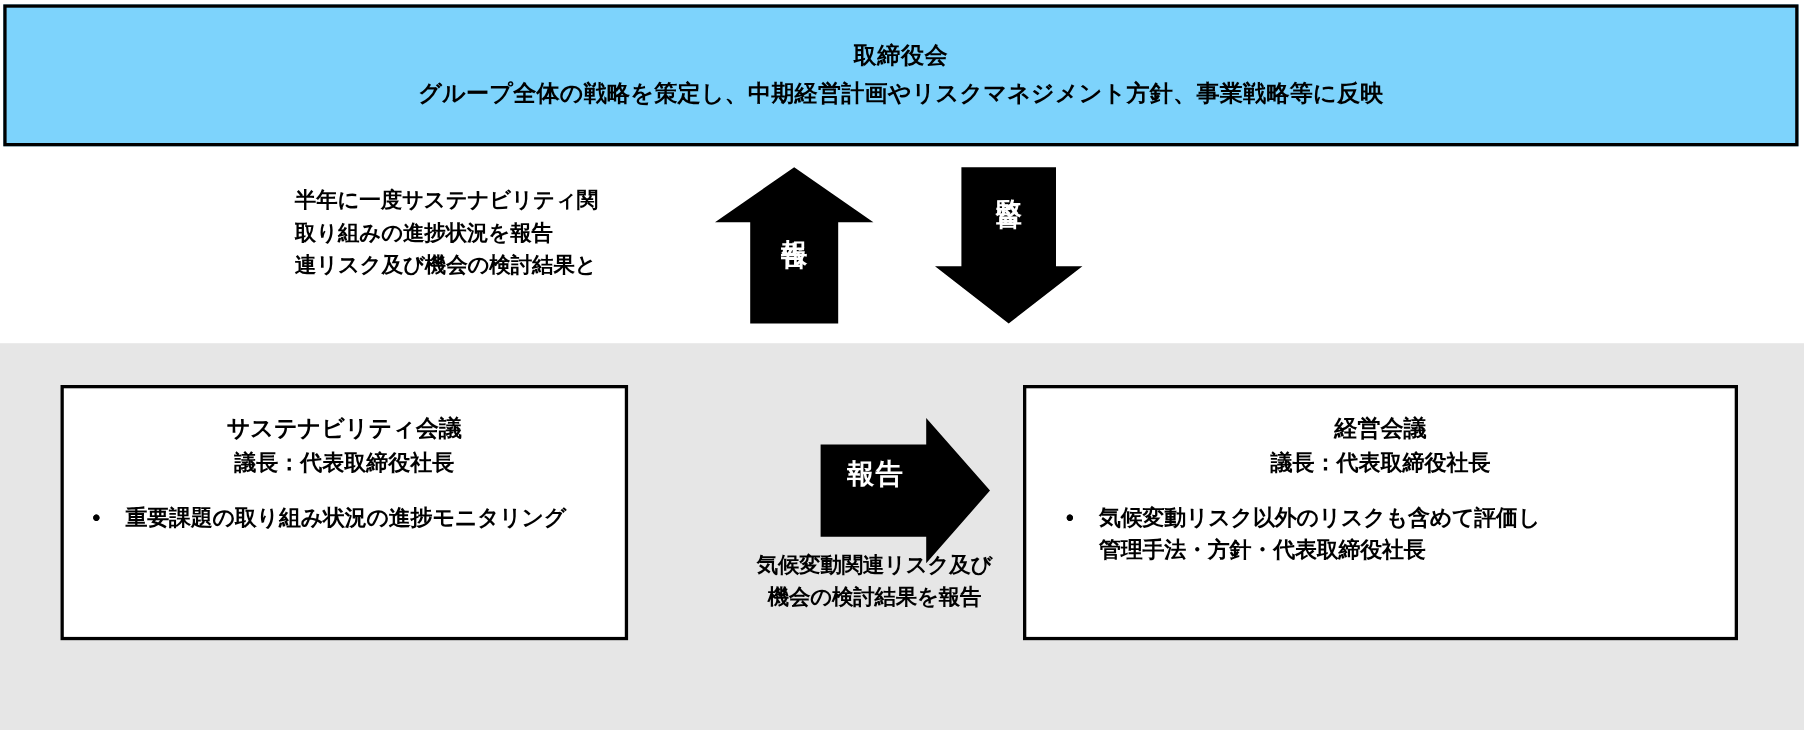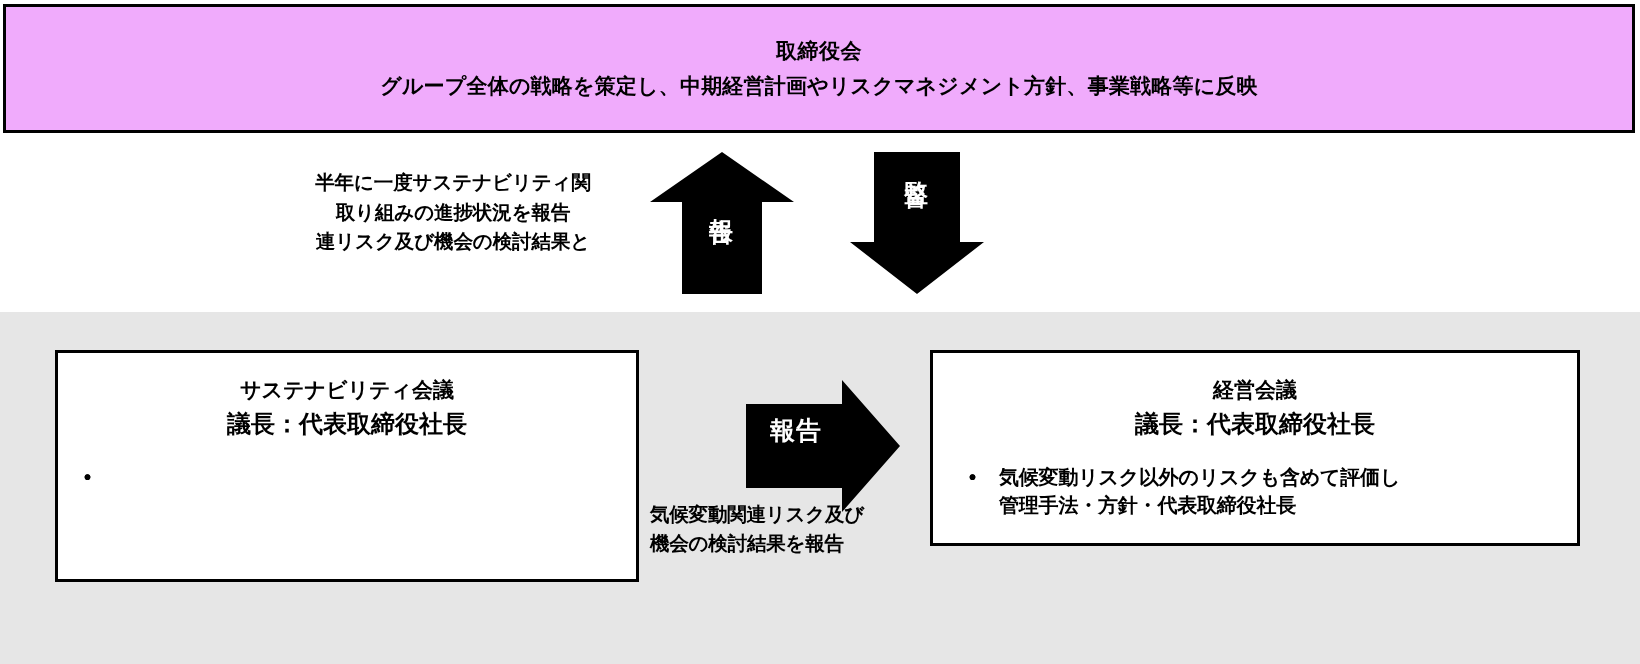--- a/index.html
+++ b/index.html
@@ -21,21 +21,21 @@
 
   
   .board-box {
     position: absolute;
     left: 3px;
     top: 4px;
     width: 1632px;
     height: 129px;
     border: 3px solid #000000;
     box-sizing: border-box;
-    background: #f0abfc;
+    background: #7dd3fc;
   }
   .board-inner {
     position: absolute;
     left: 0;
     right: 0;
     top: 28px;
     text-align: center;
     line-height: 1.5;
   }
   .board-title {
@@ -62,21 +62,21 @@
 
   
   .report-caption {
     position: absolute;
     left: 268px;
     top: 168px;
     width: 370px;
     font-size: 19.5px;
     font-weight: bold;
     line-height: 1.52;
-    text-align: center;
+    text-align: left;
     letter-spacing: -0.1px;
   }
 
   
   .up-arrow {
     position: absolute;
     left: 648px;
     top: 150px;
     width: 148px;
     height: 146px;
@@ -126,40 +126,40 @@
   
   .committee-box {
     position: absolute;
     background: #ffffff;
     border: 3px solid #000000;
     box-sizing: border-box;
   }
   .box-left {
     left: 55px;
     top: 350px;
-    width: 584px;
+    width: 516px;
     height: 232px;
   }
   .box-right {
     left: 930px;
     top: 350px;
     width: 650px;
-    height: 196px;
+    height: 232px;
   }
   .box-head {
     text-align: center;
     margin-top: 22px;
     line-height: 1.42;
   }
   .box-title {
     font-size: 21px;
     font-weight: bold;
   }
   .box-sub {
-    font-size: 24px;
+    font-size: 20px;
     font-weight: bold;
     margin-top: 2px;
   }
   .bullet-list {
     margin: 22px 0 0 0;
     padding: 0;
     list-style: none;
   }
   .box-left .bullet-list { padding-left: 26px; }
   .box-right .bullet-list { padding-left: 36px; }
@@ -202,21 +202,21 @@
 
   
   .mid-caption {
     position: absolute;
     left: 650px;
     top: 500px;
     width: 290px;
     font-size: 19.5px;
     font-weight: bold;
     line-height: 1.5;
-    text-align: left;
+    text-align: center;
     letter-spacing: -0.2px;
   }
 </style>
 </head>
 <body>
 
 <div id="canvas">
 
   <div class="gray-band"></div>
 
@@ -251,20 +251,21 @@
     <div class="box-head">
       <div class="box-title">サステナビリティ会議</div>
       <div class="box-sub">議長：代表取締役社長</div>
     </div>
     <ul class="bullet-list">
       <li>
         <span class="bullet-dot">•</span>
       </li>
       <li>
         <span class="bullet-dot">•</span>
+        <span>重要課題の取り組み状況の進捗モニタリング</span>
       </li>
     </ul>
   </div>
 
   <div class="right-arrow">
     <svg width="162" height="136" viewBox="0 0 162 136">
       <polygon points="4,26 100,26 100,2 158,68 100,134 100,110 4,110" fill="#000000"></polygon>
     </svg>
     <div class="arrow-label">報告</div>
   </div>

